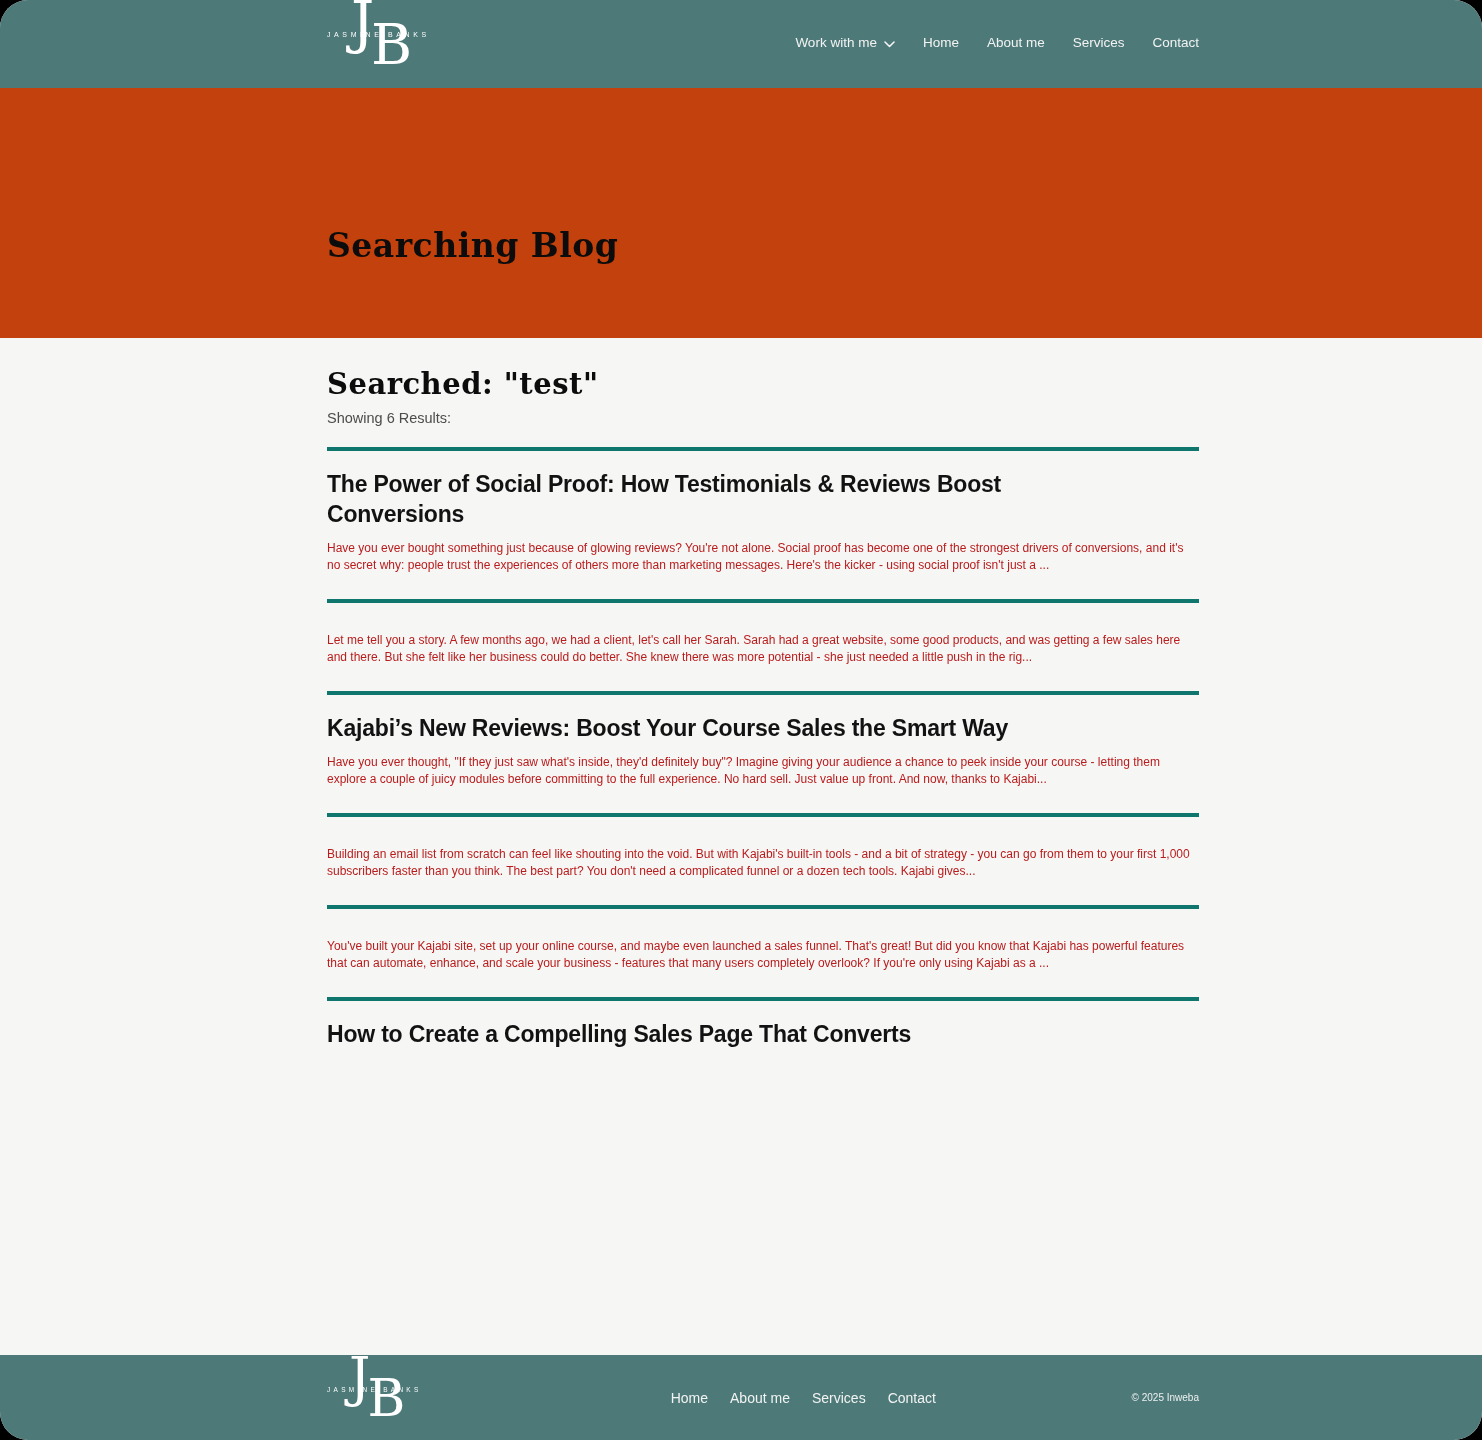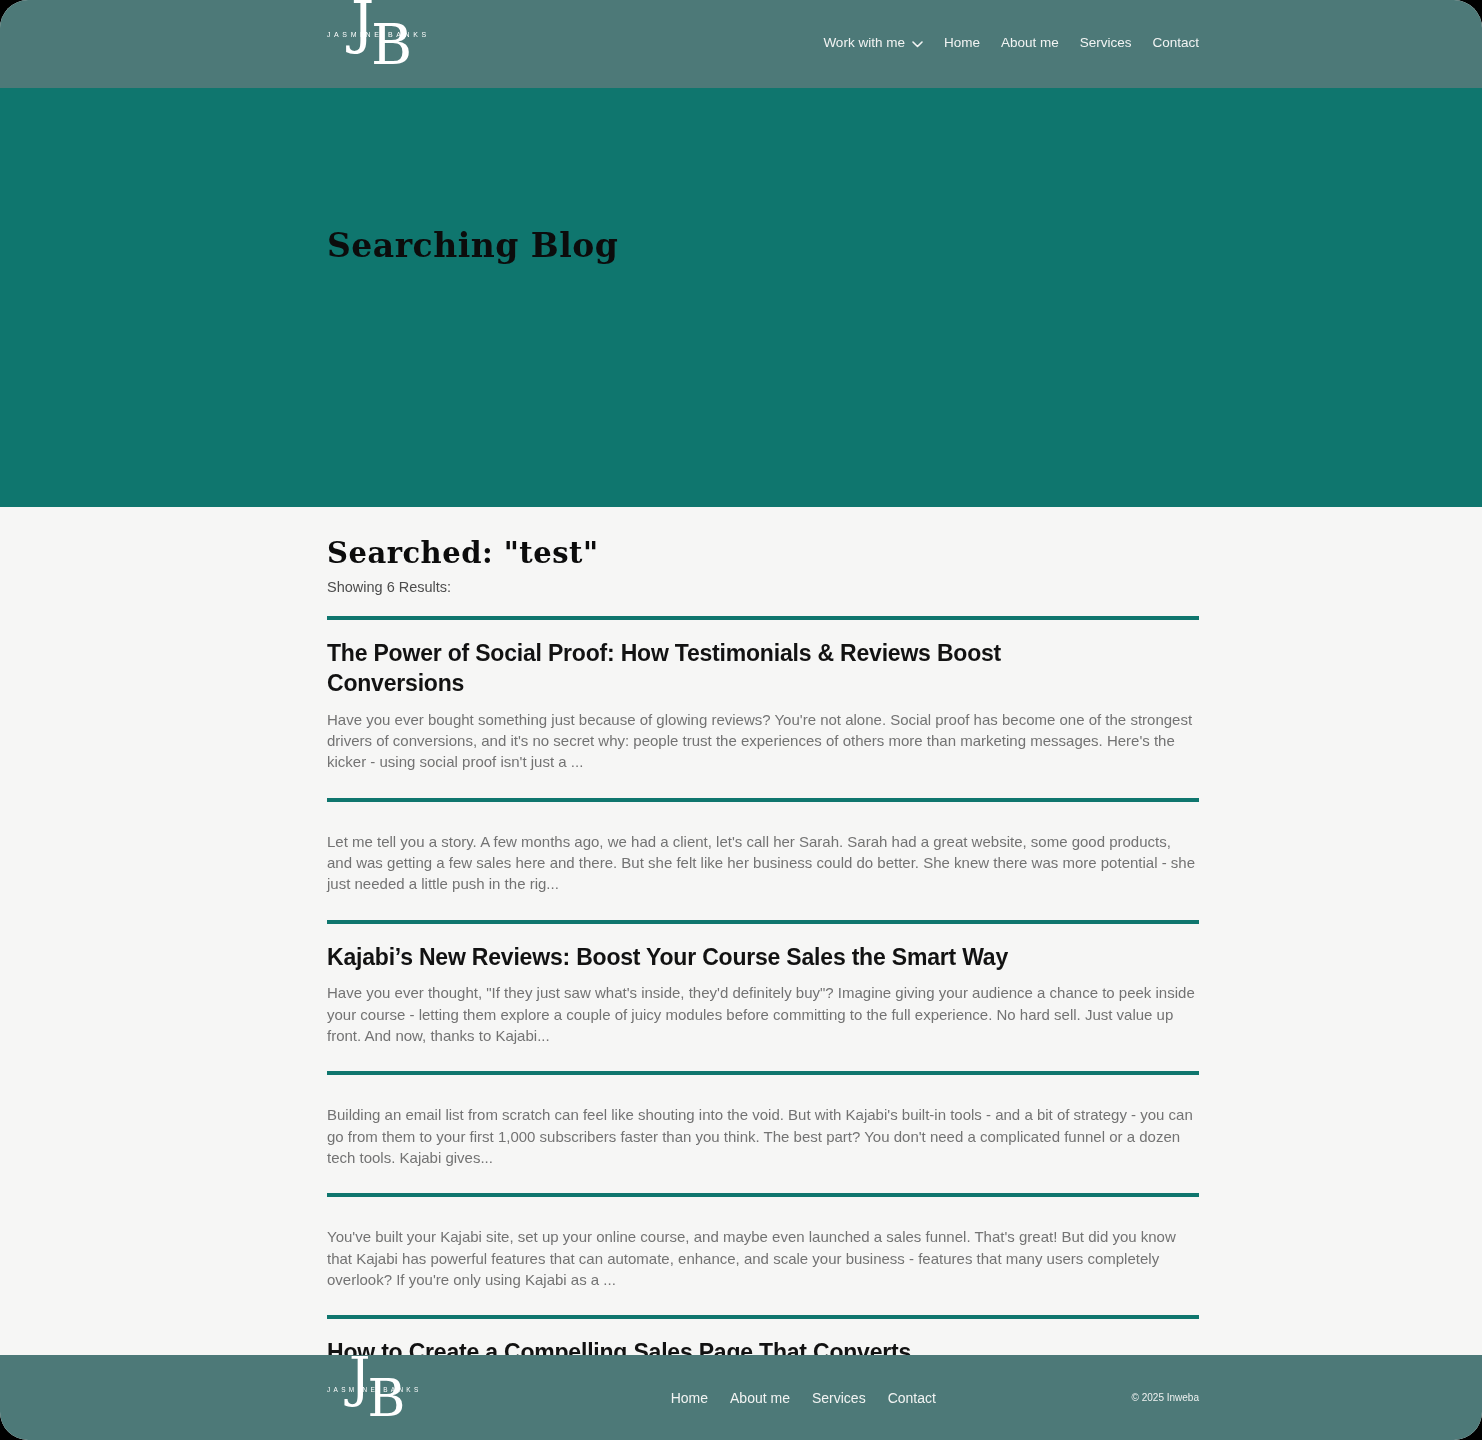--- a/index.html
+++ b/index.html
@@ -57,32 +57,32 @@
     font-family: "Liberation Sans", sans-serif;
     font-size: 7px; letter-spacing: 3.6px;
     white-space: nowrap;
   }
   .logo.small { transform: scale(0.92); transform-origin: left center; }
 
   
   .main-nav {
     display: flex;
     align-items: center;
-    gap: 21px;
+    gap: 28px;
     color: #f2f4f3;
     font-size: 13.5px;
     margin-top: -4px;
   }
   .nav-item { cursor: pointer; display: flex; align-items: center; gap: 7px; }
   .chevron { display: inline-block; margin-top: 2px; }
 
   
   .hero {
-    height: 419px;
-    background: #0f766e;
+    height: 250px;
+    background: #c2410c;
     flex: 0 0 auto;
   }
   .hero-title {
     font-family: "DejaVu Serif", serif;
     font-weight: 700;
     font-size: 33px;
     letter-spacing: 0.5px;
     color: #0c0c0c;
     padding-top: 138px;
   }
@@ -111,23 +111,23 @@
     font-size: 23px;
     font-weight: 700;
     letter-spacing: -0.2px;
     line-height: 1.3;
     color: #121212;
     cursor: pointer;
     max-width: 800px;
   }
   .post-excerpt {
     margin-top: 10px;
-    font-size: 15px;
+    font-size: 12px;
     line-height: 1.42;
-    color: #737373;
+    color: #b91c1c;
     max-width: 872px;
   }
 
   
   .site-footer {
     height: 85px;
     background: #4d7978;
     flex: 0 0 auto;
     display: flex;
     align-items: center;

